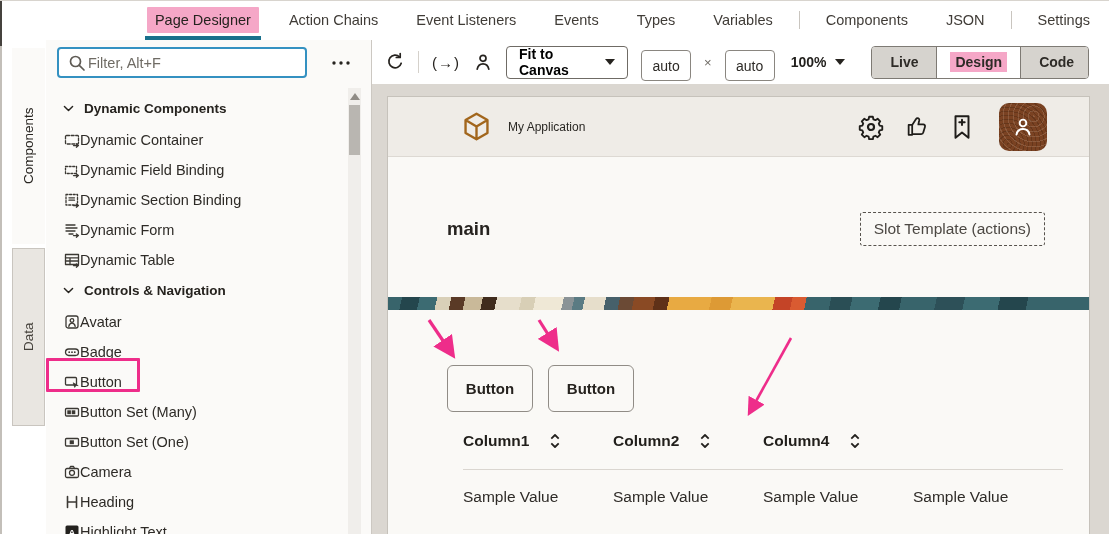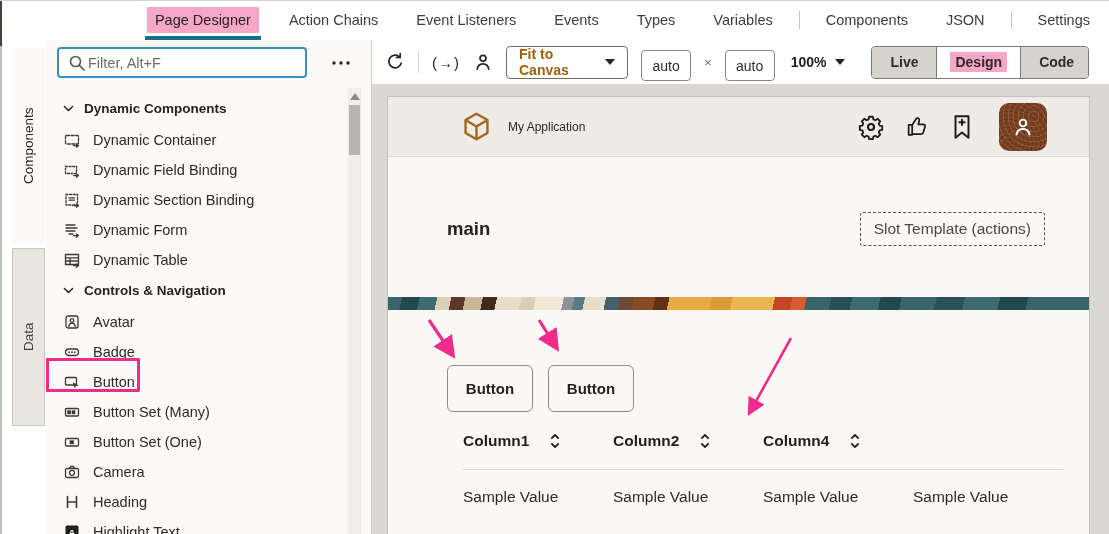--- a/index.html
+++ b/index.html
@@ -34,37 +34,37 @@
 
   
   .left-panel{position:absolute;left:46px;top:40px;width:325px;bottom:0;background:#fbfaf8;z-index:4;}
   .filter-row{display:flex;align-items:center;padding:7px 0 7px 11px;height:45px;}
   .filter-input{width:250px;height:31px;border:2px solid var(--focus-blue);border-radius:4px;background:#fff;display:flex;align-items:center;padding:0 9px;gap:0;}
   .filter-input input{border:none;outline:none;flex:1;min-width:0;font-size:14.5px;color:#2e2b27;background:transparent;font-family:"Liberation Sans",sans-serif;}
   .filter-input input::placeholder{color:#6f6b64;opacity:1;}
   .overflow-btn{margin-left:24px;display:flex;align-items:center;cursor:pointer;}
   .tree{padding-top:8px;position:relative;}
   .tree-section-header{display:flex;align-items:center;gap:9px;padding:8px 0 9px 16px;font-size:13.5px;font-weight:bold;color:#26231f;}
-  .tree-item{display:flex;align-items:center;gap:13px;height:30px;padding-left:18px;font-size:14.5px;color:#2e2b27;cursor:pointer;}
+  .tree-item{display:flex;align-items:center;height:30px;padding-left:18px;font-size:14.5px;color:#2e2b27;cursor:pointer;}
   .tree-item .icon{flex:none;display:flex;}
   .icon{display:inline-flex;align-items:center;justify-content:center;}
   .annotation-box{position:absolute;left:0;width:94px;border:3px solid var(--pink);border-radius:1px;z-index:6;pointer-events:none;}
 
   
   .panel-scroll{position:absolute;right:10px;top:48px;width:13px;bottom:0;background:#f0eeeb;}
   .panel-scroll .up-arrow{width:0;height:0;border-left:5px solid transparent;border-right:5px solid transparent;border-bottom:7px solid #8f8b85;margin:5px auto 3px;}
   .panel-scroll .thumb{position:absolute;top:17px;left:1px;width:11px;height:50px;background:#b9b6b1;}
 
   
   .canvas{position:absolute;left:371px;top:40px;right:0;bottom:0;border-left:1px solid #ccc8c2;}
   .canvas-toolbar{height:44px;background:#fff;display:flex;align-items:center;padding:0 10px 0 13px;gap:13px;}
   .tool-icon{display:flex;align-items:center;cursor:pointer;color:#26231f;}
   .vdivider{width:1px;height:22px;background:#d5d1cb;flex:none;}
   .code-arrow{font-size:15px;color:#26231f;letter-spacing:1px;}
-  .dropdown-btn{display:flex;align-items:center;gap:0;border:1px solid #6f6b65;border-radius:4px;height:33px;padding:0 12px;font-size:14px;font-weight:bold;color:#a16207;cursor:pointer;background:#fff;}
+  .dropdown-btn{display:flex;align-items:center;gap:0;border:1px solid #6f6b65;border-radius:4px;height:33px;padding:0 12px;font-size:14px;font-weight:bold;color:#000000;cursor:pointer;background:#fff;}
   .caret{width:0;height:0;border-left:5px solid transparent;border-right:5px solid transparent;border-top:6px solid #26231f;}
   .size-input{width:50px;height:31px;border:1px solid #8a8680;border-radius:4px;text-align:center;font-size:14px;color:#2e2b27;background:#fff;font-family:"Liberation Sans",sans-serif;outline:none;margin-top:7px;}
   .times{color:#6f6b65;font-size:13px;}
   .zoom-dd{display:flex;gap:9px;align-items:center;font-size:14px;font-weight:bold;color:#211f1c;margin-left:3px;cursor:pointer;}
   .spacer{flex:1;}
   .mode-switch{display:flex;border:1px solid #7e7a74;border-radius:4px;overflow:hidden;height:33px;margin-right:10px;}
   .mode{display:flex;align-items:center;justify-content:center;padding:0 13px;font-size:14px;font-weight:bold;color:#2e2b27;background:#d6d3ce;border-left:1px solid #7e7a74;cursor:pointer;}
   .mode:first-child{border-left:none;}
   .mode.active{background:#fff;}
   .mode .mode-label{padding:2px 5px;}

